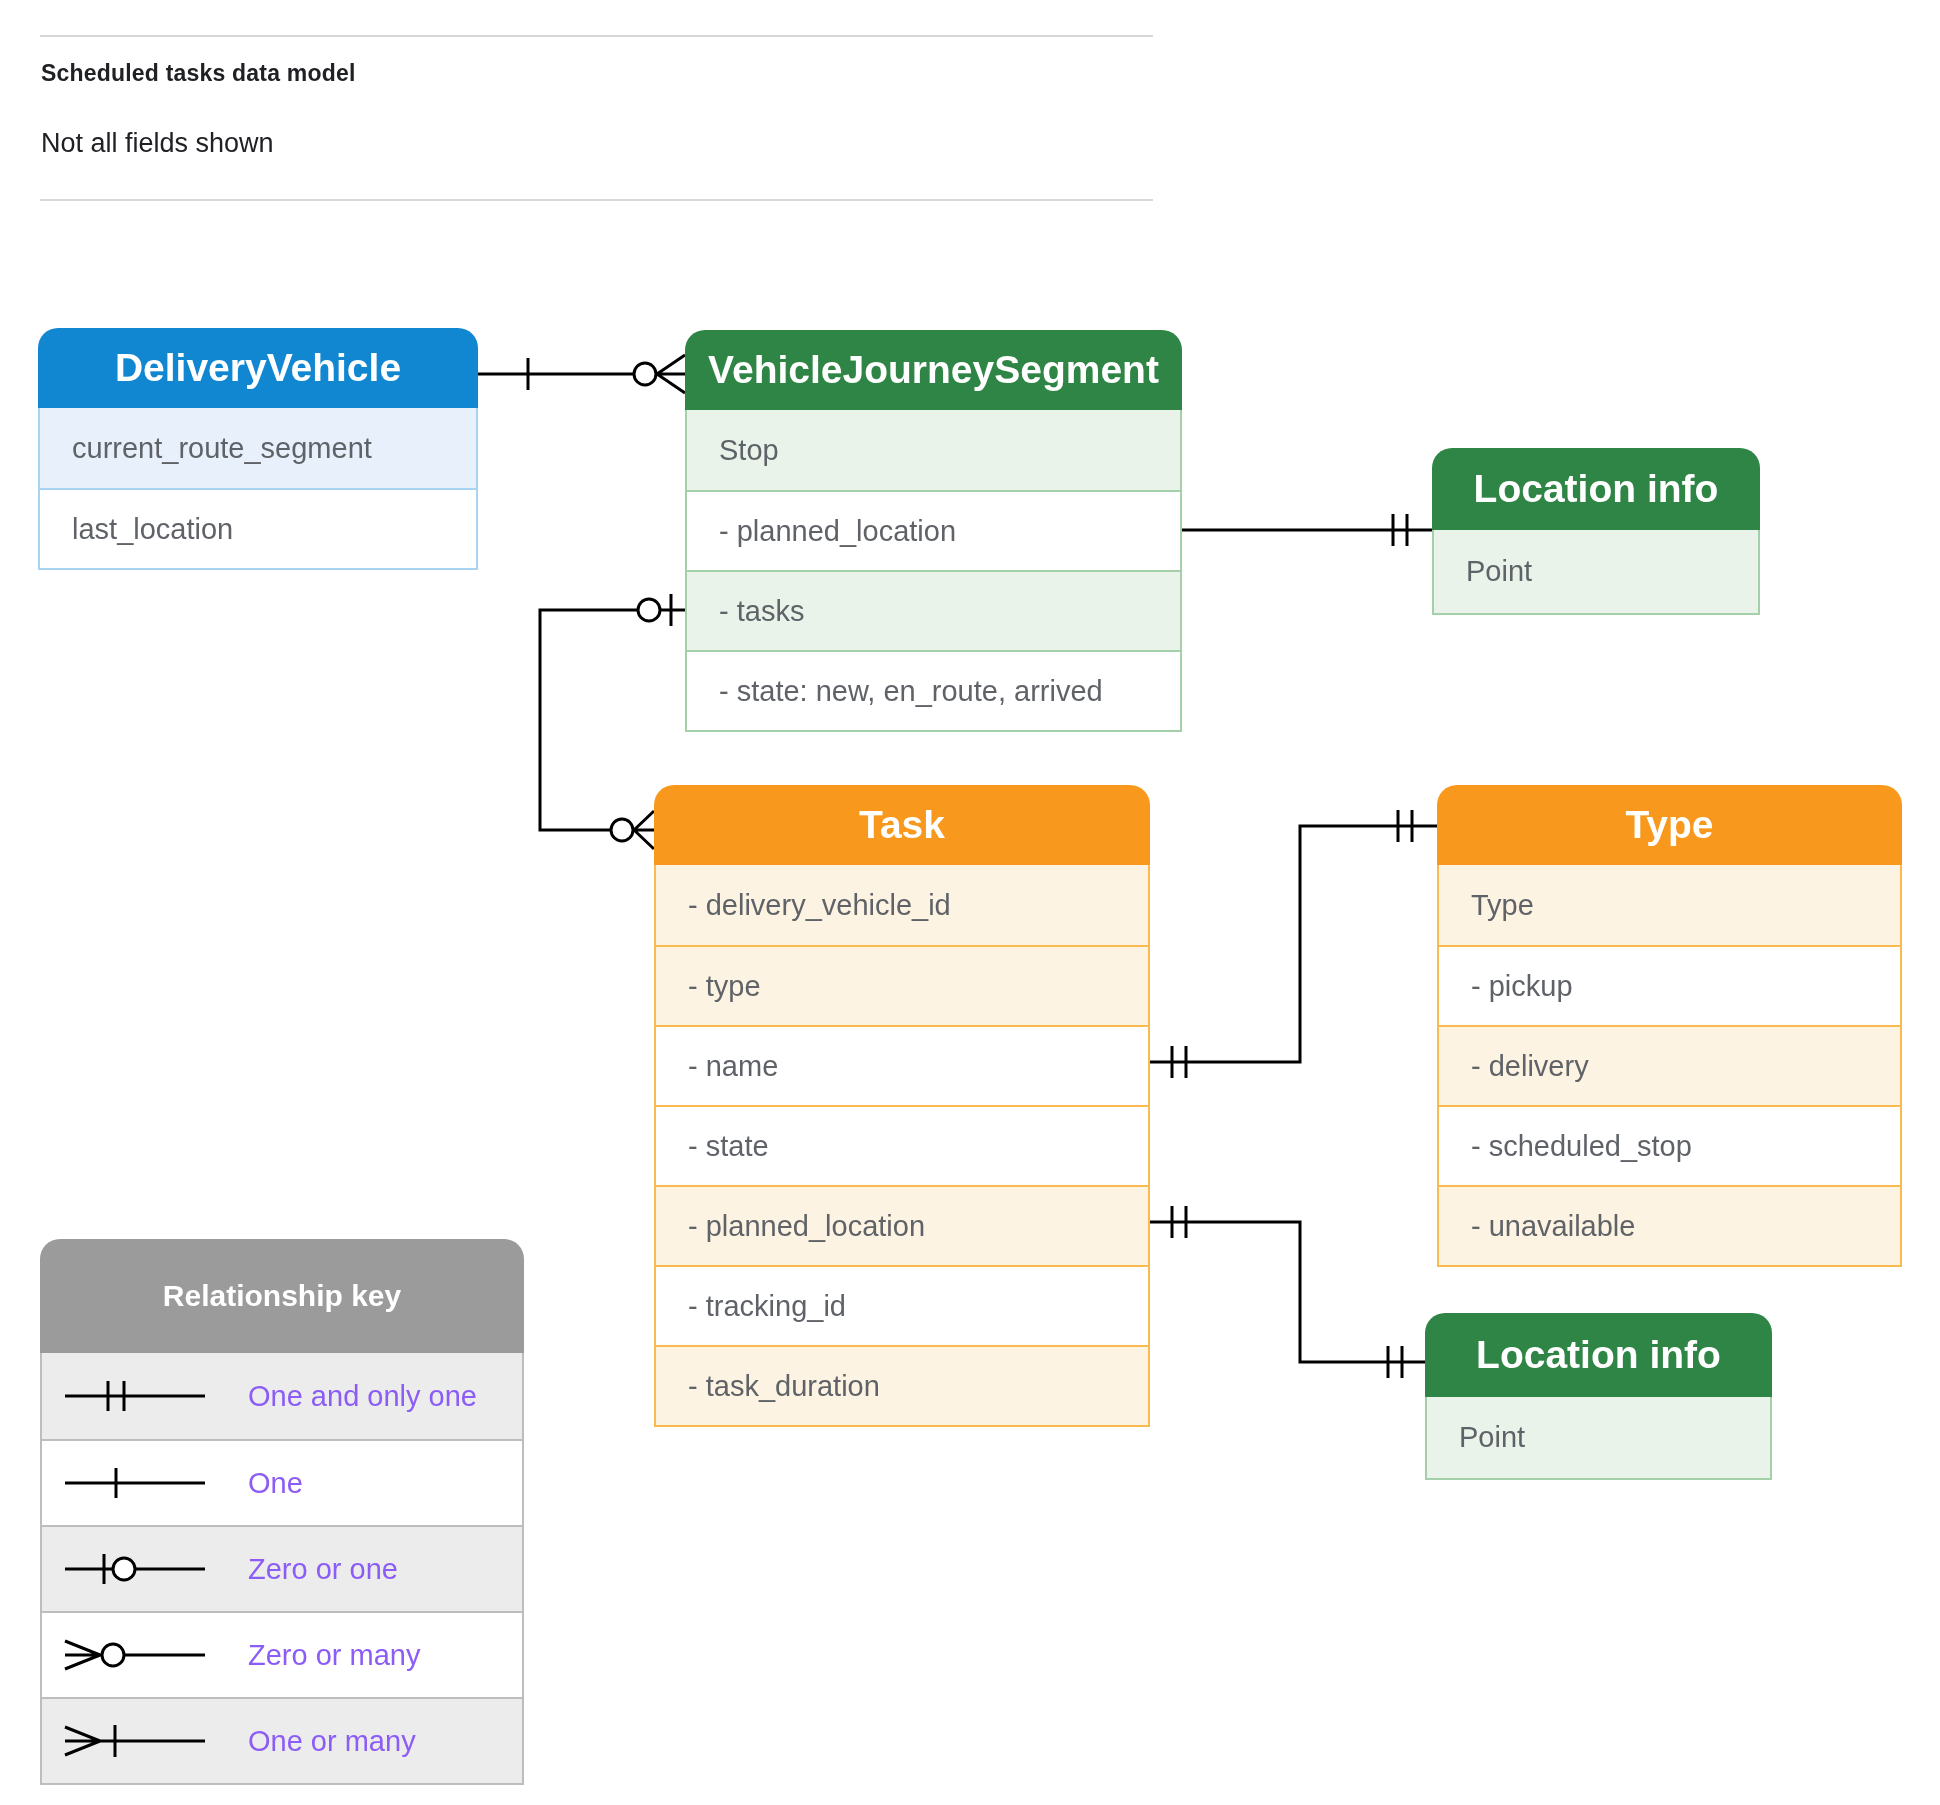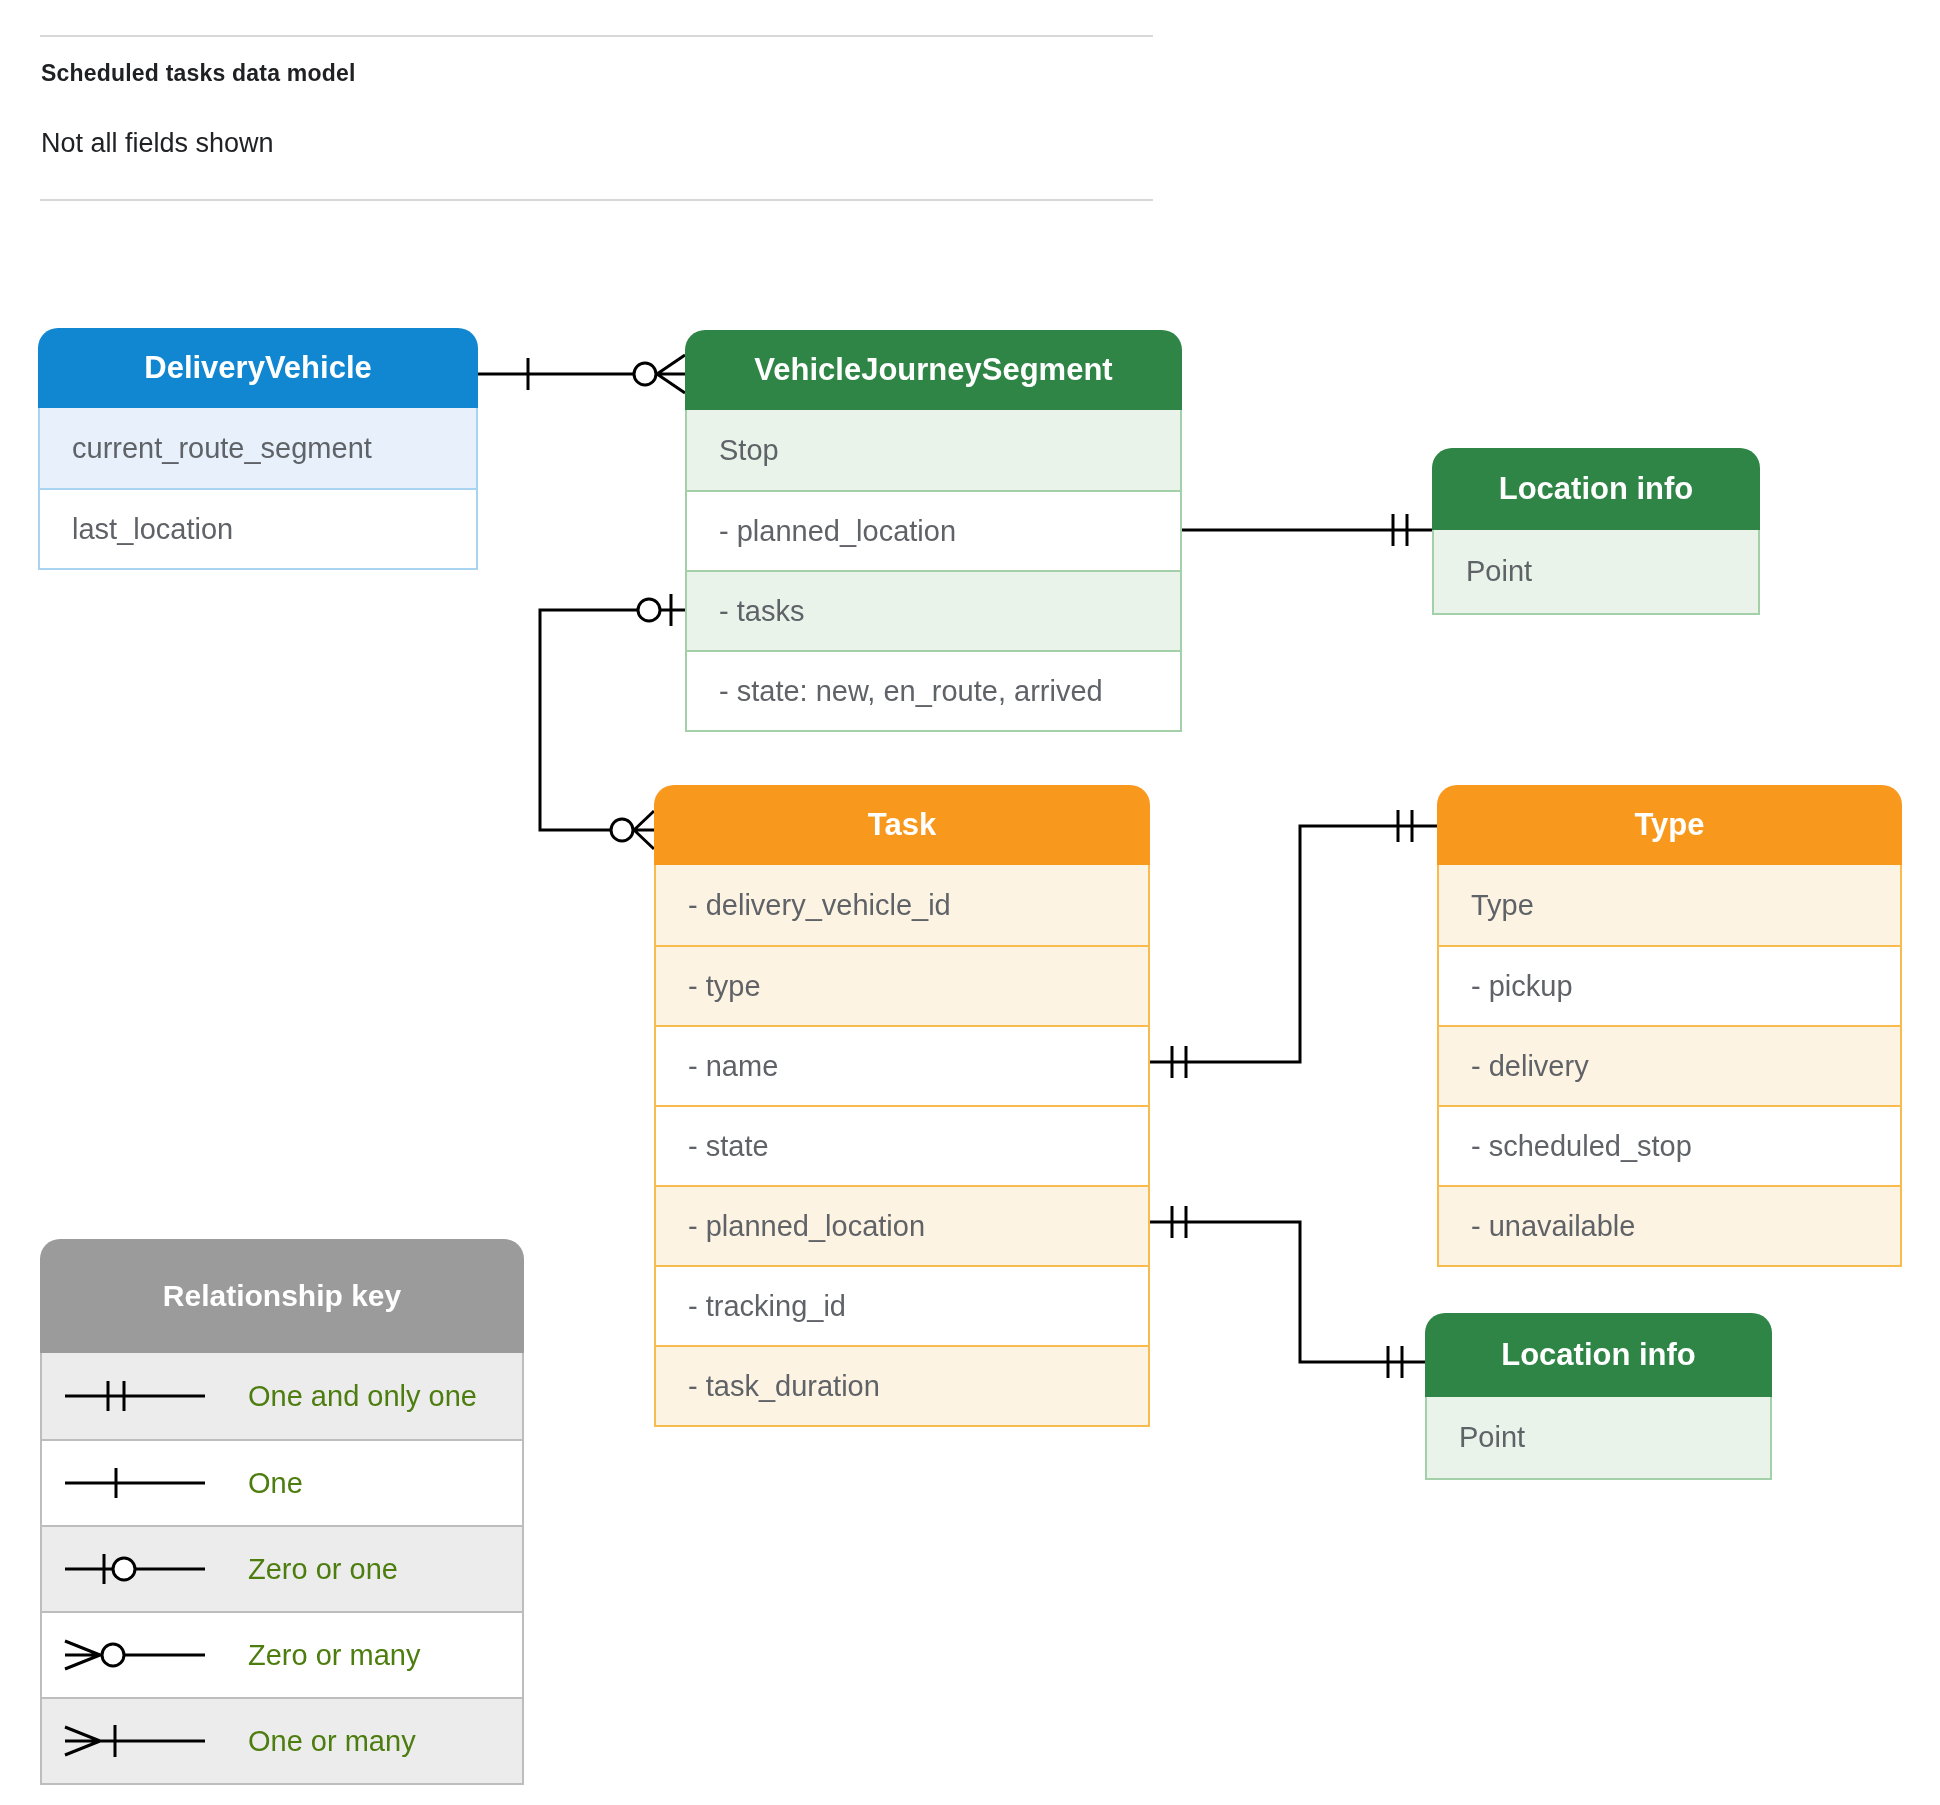--- a/index.html
+++ b/index.html
@@ -8,21 +8,21 @@
 
   .rule{position:absolute;left:40px;width:1113px;height:2px;background:#d8d8d8;}
   #rule-top{top:35px;}
   #rule-bottom{top:199px;}
 
   #page-title{position:absolute;left:41px;top:60px;font-size:23px;font-weight:700;color:#202124;letter-spacing:.2px;}
   #page-subtitle{position:absolute;left:41px;top:128px;font-size:27px;font-weight:400;color:#202124;}
 
   .entity{position:absolute;box-sizing:border-box;background:#fff;}
   .entity .hdr{box-sizing:border-box;height:80px;display:flex;align-items:center;justify-content:center;
-    border-radius:20px 20px 0 0;color:#ffffff;font-size:31px;font-weight:700;}
+    border-radius:20px 20px 0 0;color:#ffffff;font-size:39px;font-weight:700;}
   .entity .rows{box-sizing:border-box;border-width:0 2px 2px 2px;border-style:solid;}
   .entity .row{box-sizing:border-box;height:80px;display:flex;align-items:center;
     padding-left:32px;font-size:29px;color:#5f6368;border-top:2px solid transparent;}
   .entity .row:first-child{border-top:none;}
 
   
   .blue .hdr{background:#1287d1;}
   .blue .rows{border-color:#a8d4f2;}
   .blue .row{border-top-color:#a8d4f2;background:#ffffff;}
   .blue .row.shaded{background:#e8f1fb;}
@@ -62,21 +62,21 @@
     background:#9b9b9b;border-radius:20px 20px 0 0;color:#fff;font-size:30px;font-weight:700;}
   #legend .rows{box-sizing:border-box;border:2px solid #bdbdbd;border-top:none;}
   #legend .lrow{box-sizing:border-box;height:86px;display:flex;align-items:center;
     padding-left:18px;background:#ffffff;border-top:2px solid #bdbdbd;}
   #legend .lrow:first-child{border-top:none;}
   #legend .lrow.shaded{background:#ececec;}
   #legend .sym{width:160px;height:44px;flex:0 0 160px;margin-right:28px;}
   #legend .sym svg{display:block;}
   #legend .sym path, #legend .sym line{stroke:#000;stroke-width:3;fill:none;}
   #legend .sym circle{stroke:#000;stroke-width:3;fill:#fff;}
-  #legend .lbl{font-size:29px;color:#4d7c0f;}
+  #legend .lbl{font-size:29px;color:#8b5cf6;}
 </style>
 </head>
 <body>
 
 <div id="canvas">
 
   <div id="rule-top" class="rule"></div>
   <div id="page-title">Scheduled tasks data model</div>
   <div id="page-subtitle">Not all fields shown</div>
   <div id="rule-bottom" class="rule"></div>

